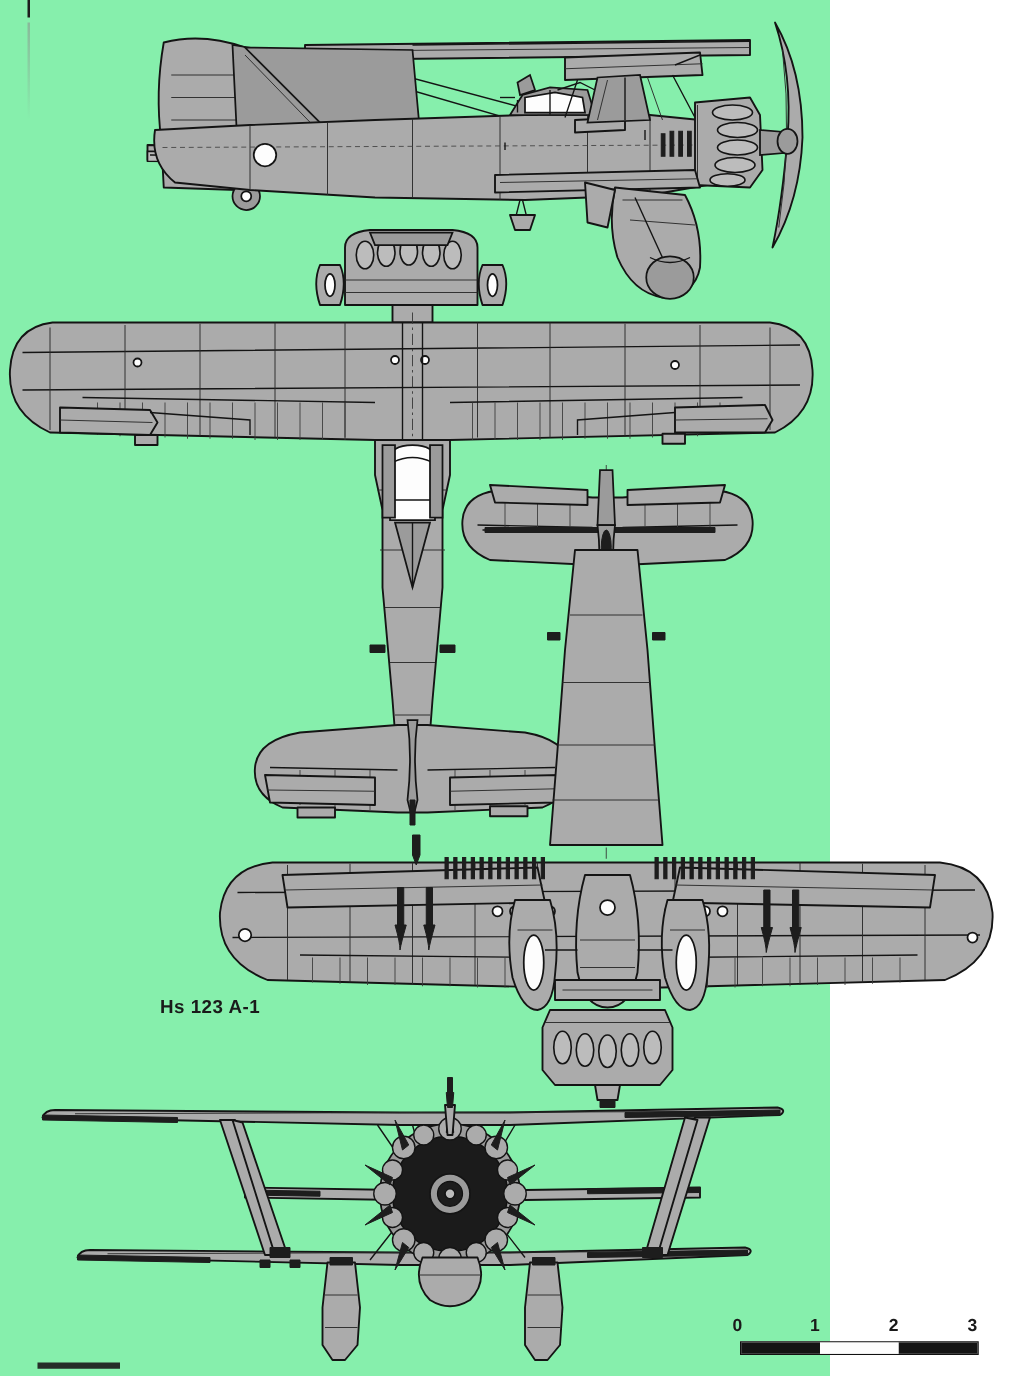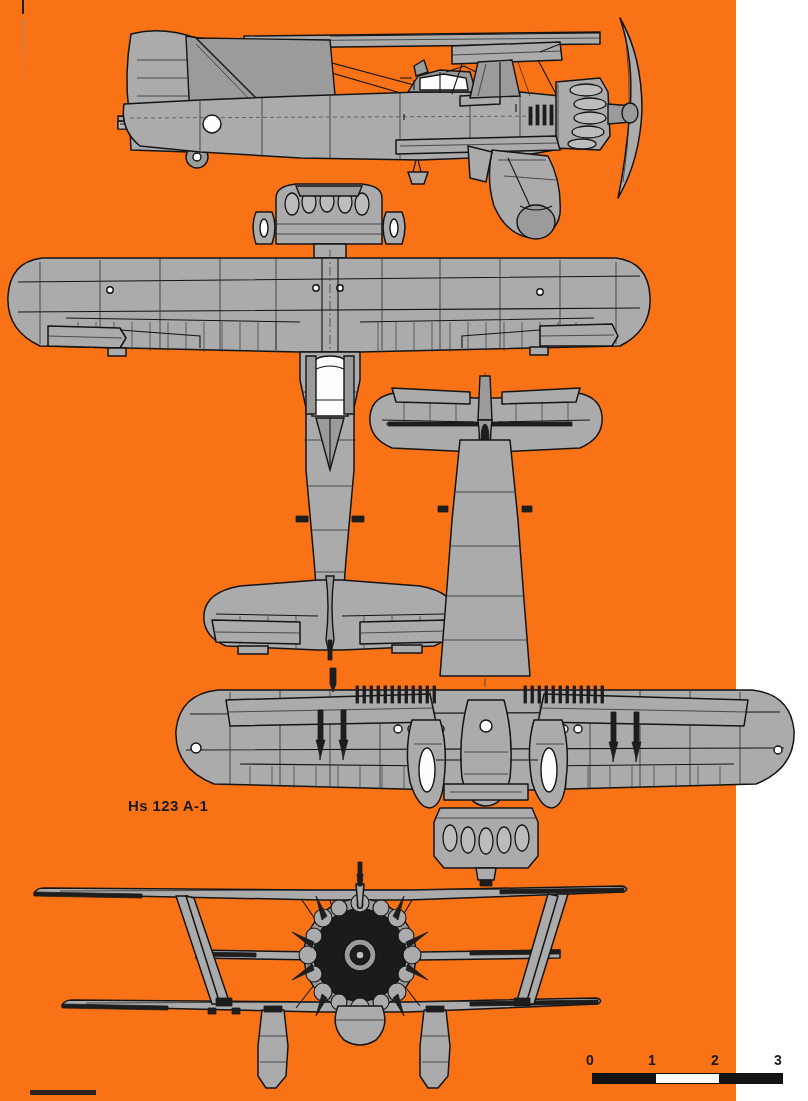--- a/index.html
+++ b/index.html
@@ -1,19 +1,19 @@
 <!DOCTYPE html>
 <html><head>
 <meta charset="utf-8">
 <title>Hs 123 A-1 three-view drawing</title>
 <style>
   html,body{margin:0;padding:0;background:#ffffff;}
   body{width:808px;height:1101px;overflow:hidden;
        font-family:"Liberation Sans",sans-serif;color:#111;}
-  #page{position:relative;width:736px;height:1101px;background:#f97316;}
+  #page{position:relative;width:664px;height:1101px;background:#86efac;}
   #page svg{position:absolute;left:0;top:0;}
   .cap{position:absolute;font-weight:bold;letter-spacing:.4px;color:#1a1a1a;}
   #plate-label{left:128px;top:797px;font-size:15px;}
   #scale-wrap{position:absolute;left:586px;top:1052px;width:200px;height:38px;}
   .s-tick{position:absolute;top:0;font-size:14px;font-weight:bold;color:#1a1a1a;}
   #s0{left:0px;} #s1{left:62px;} #s2{left:125px;} #s3{left:188px;}
   #scale-bar{position:absolute;left:6px;top:21px;width:191px;height:11px;
              border:1px solid #111;box-sizing:border-box;background:#fff;display:flex;}
   #scale-bar .seg{height:100%;}
   .seg.dark{background:#141414;} .seg.light{background:#fdfdfd;}

